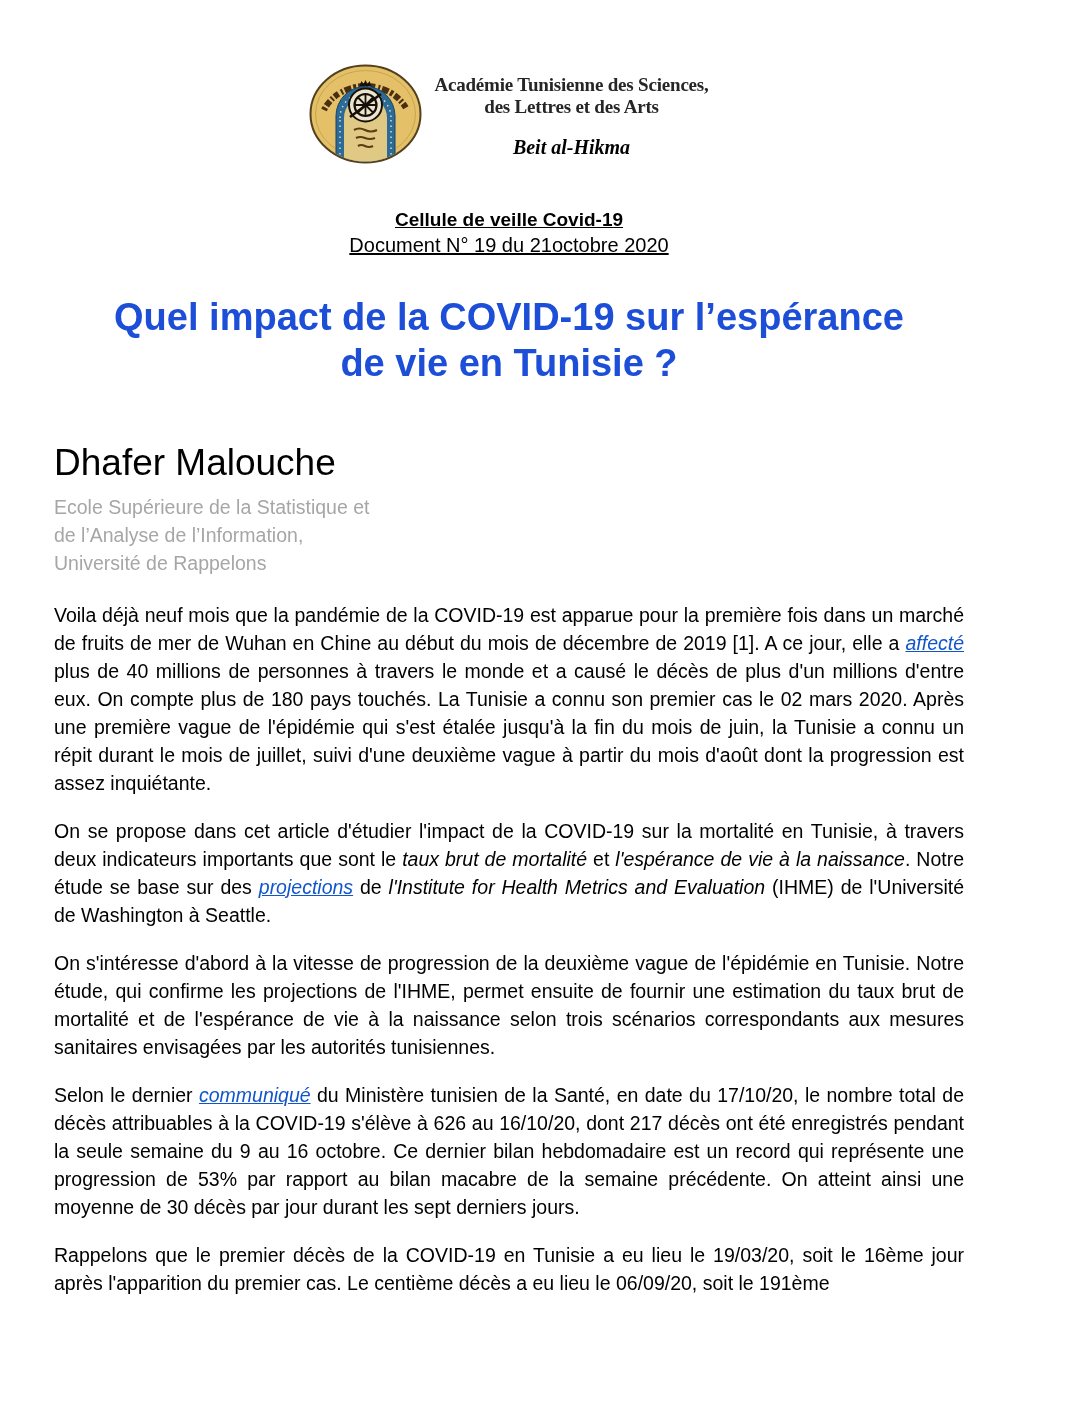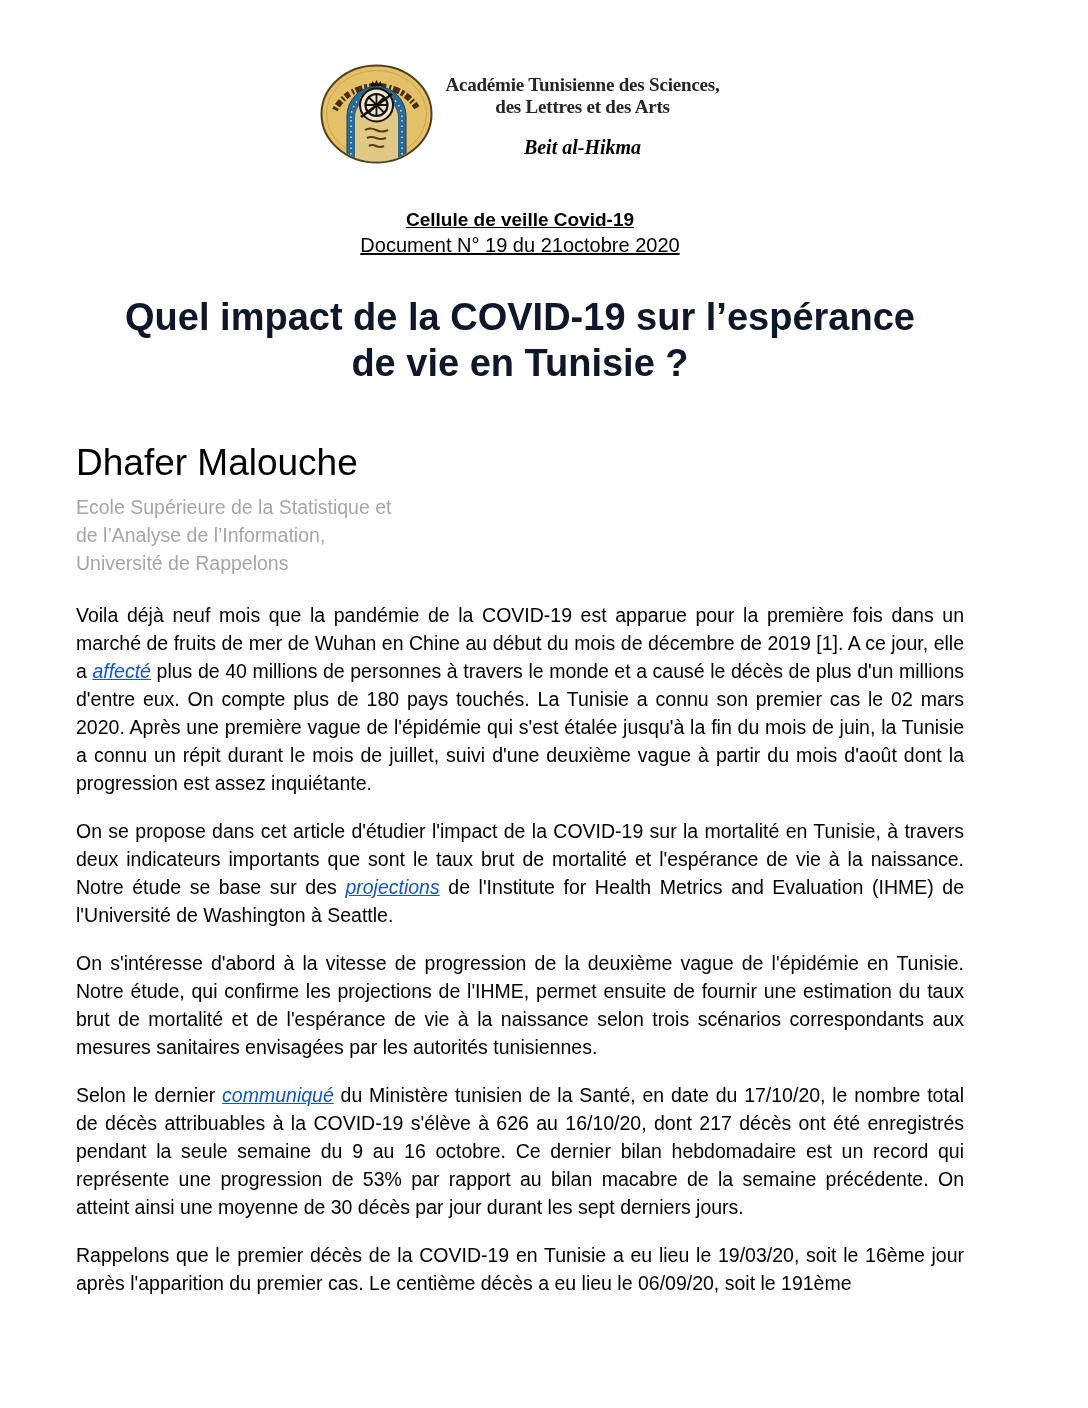--- a/index.html
+++ b/index.html
@@ -4,21 +4,21 @@
 <style>
   html, body { margin: 0; padding: 0; background: #ffffff; }
   body { width: 1088px; font-family: "Liberation Sans", sans-serif; color: #000000; }
   .page {
     position: relative;
     width: 1088px;
     height: 1408px;
     background: #ffffff;
     overflow: hidden;
     box-sizing: border-box;
-    padding: 0 124px 0 76px;
+    padding: 0 124px 0 54px;
   }
 
   
   .org-header {
     margin-top: 64px;
     display: flex;
     justify-content: center;
     align-items: center;
     gap: 12px;
     height: 104px;
@@ -49,21 +49,21 @@
   .meta-line2 { font-size: 20px; line-height: 26px; }
 
   
   h1.doc-title {
     margin: 36px auto 0 auto;
     max-width: 840px;
     text-align: center;
     font-size: 38px;
     line-height: 46px;
     font-weight: bold;
-    color: #0f172a;
+    color: #1d4ed8;
   }
 
   
   .author-name {
     margin-top: 60px;
     font-size: 37px;
     font-weight: normal;
     line-height: 34px;
   }
   .affiliation { margin-top: 13px; }
@@ -82,21 +82,21 @@
   }
 
   
   .body-text { margin-top: 24px; }
   .para {
     font-size: 19.5px;
     line-height: 28px;
     text-align: justify;
     margin: 0 0 20px 0;
   }
-  .para .italic { }
+  .para .italic { font-style: italic; }
   .inline-link { color: #1155cc; text-decoration: underline; font-style: italic; }
 </style>
 </head>
 <body>
 
 <div class="page">
 
   <header class="org-header">
     <div class="logo-wrap">
       <svg width="113" height="100" viewBox="0 0 113 100">

